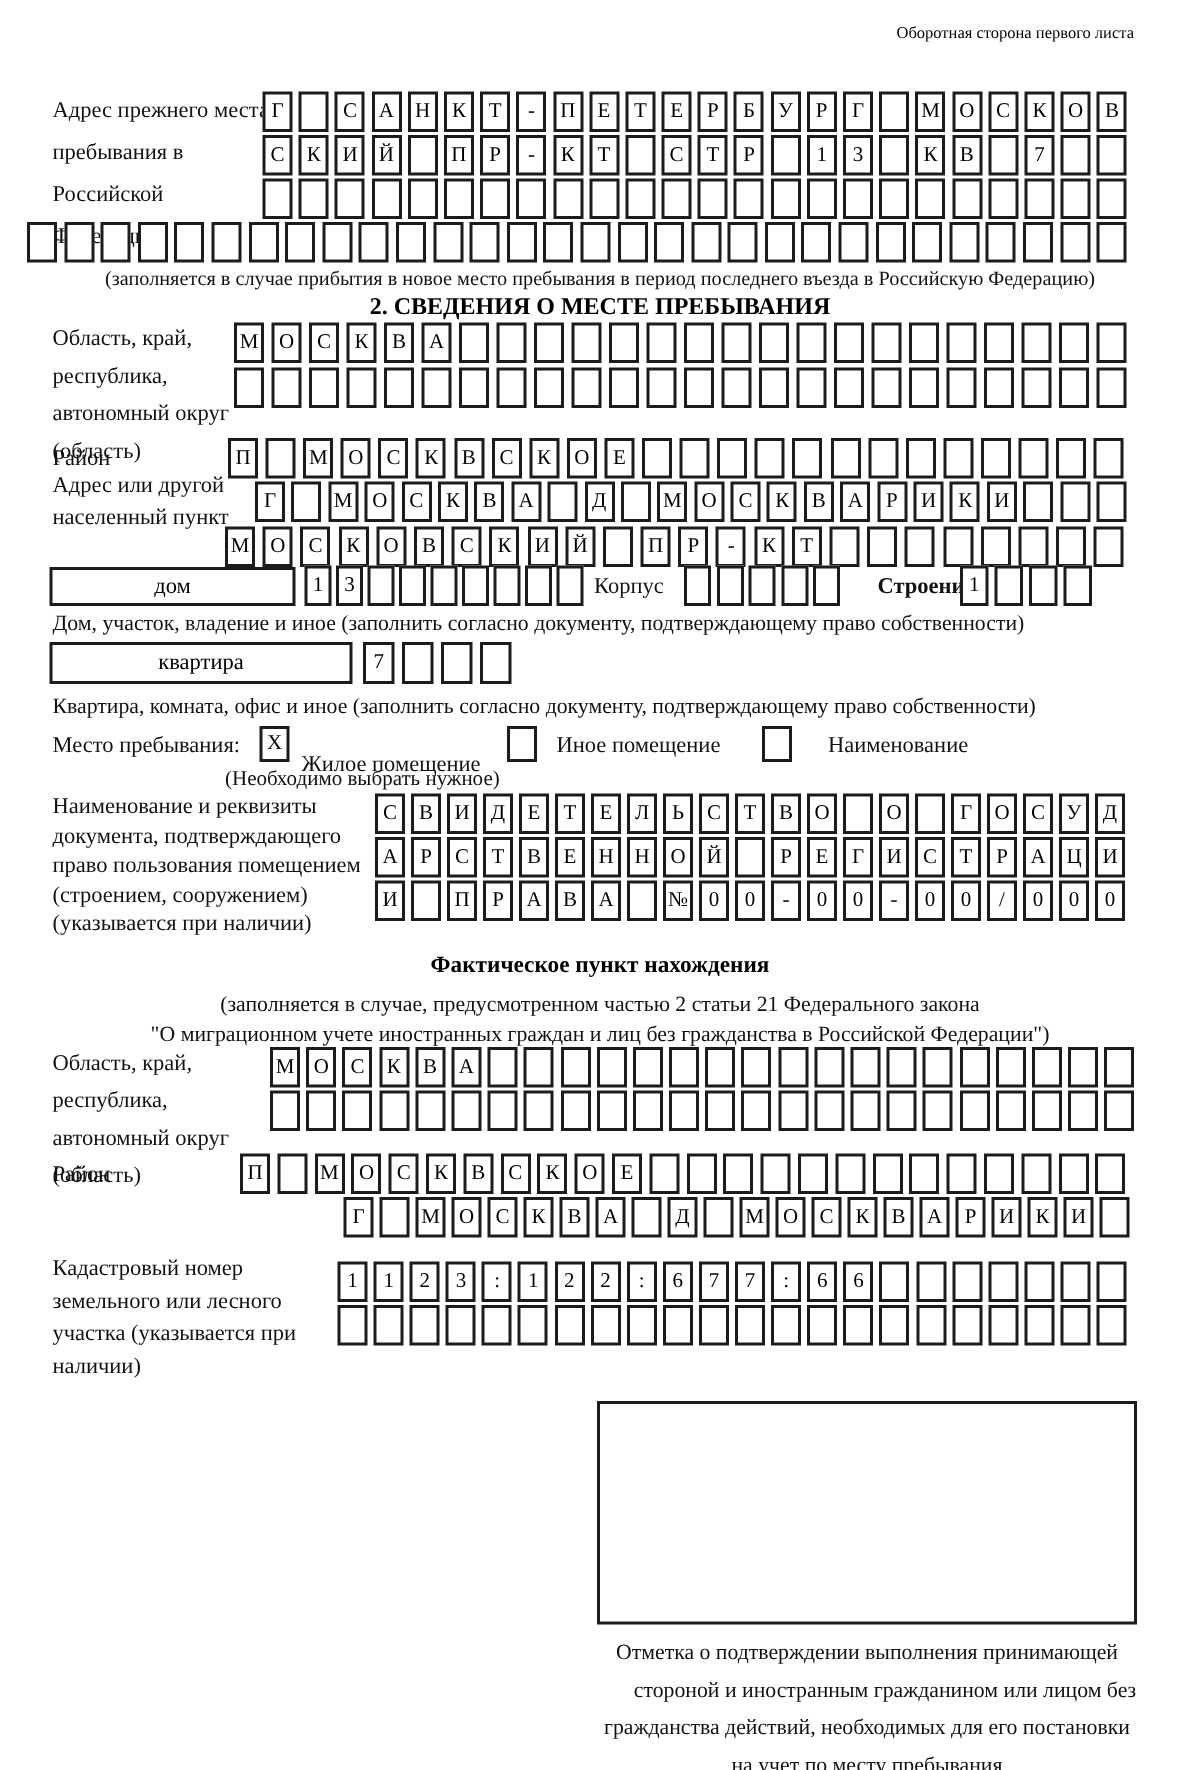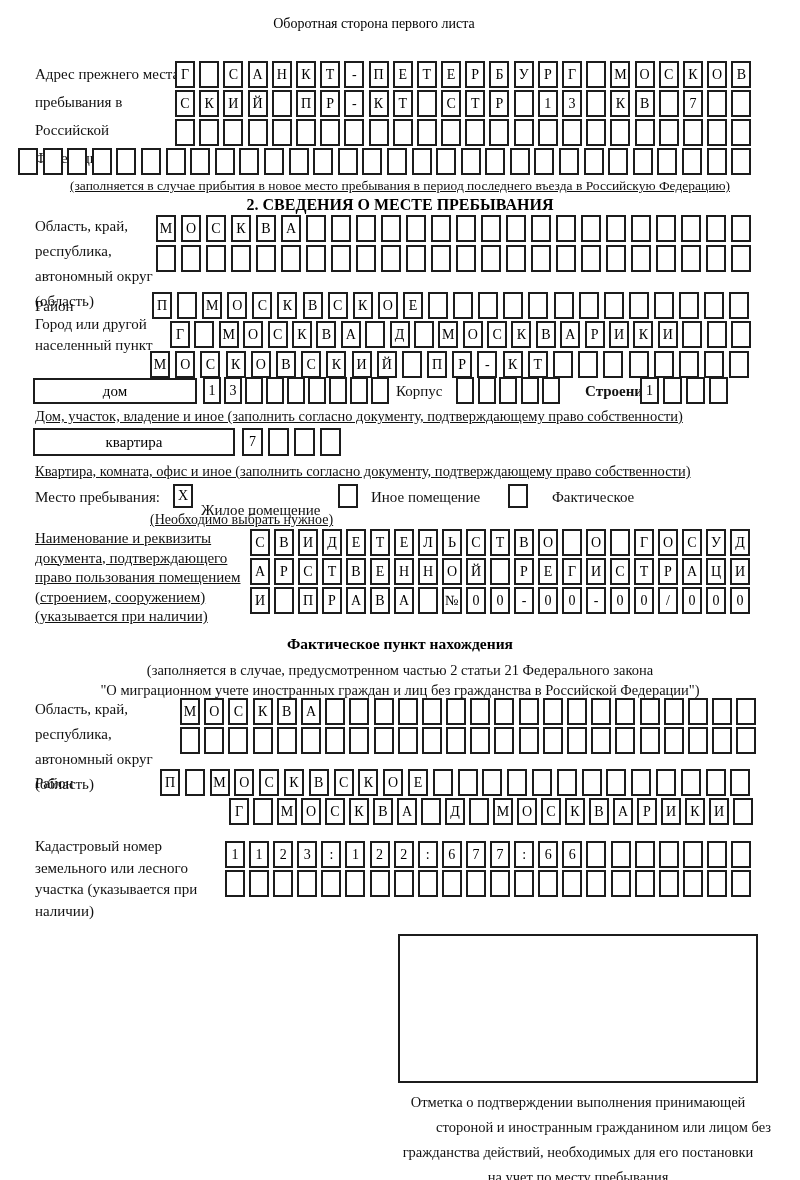--- a/index.html
+++ b/index.html
@@ -1,36 +1,36 @@
 <!DOCTYPE html>
 <html><head>
 <meta charset="utf-8">
 <style>
   html,body{margin:0;padding:0;background:#ffffff;}
   #page{position:relative;width:800px;height:1180px;background:#fff;color:#000;
         font-family:"Liberation Serif","DejaVu Serif",serif;overflow:hidden;}
   .abs{position:absolute;}
   .lbl{position:absolute;font-size:15px;line-height:27px;color:#111;}
-  .note{position:absolute;font-size:13.5px;color:#111;text-decoration:underline;}
+  .note{position:absolute;font-size:13.5px;color:#111;}
   .title{position:absolute;left:0;width:800px;text-align:center;font-weight:bold;font-size:16px;color:#000;}
   .boxrow{position:absolute;display:flex;gap:var(--g,4px);}
   .cell{flex:0 0 auto;width:var(--w,20px);height:var(--h,27px);border:2px solid #1c1c1c;
         box-sizing:border-box;display:flex;align-items:center;justify-content:center;
         font-size:14px;background:#fff;color:#000;}
   .widebox{position:absolute;border:2px solid #1c1c1c;box-sizing:border-box;display:flex;
         align-items:center;justify-content:center;font-size:15px;background:#fff;color:#000;}
   .bigbox{position:absolute;border:2px solid #1c1c1c;box-sizing:border-box;background:#fff;}
   .centernote{position:absolute;text-align:center;font-size:14.5px;line-height:20px;color:#111;}
 </style>
 </head>
 <body>
 
 <div id="page">
 
-  <div class="abs" style="left:4px;top:16px;width:740px;text-align:center;font-size:14px;">Оборотная сторона первого листа</div>
+  <div class="abs" style="left:16px;top:16px;width:740px;text-align:right;font-size:11px;">Оборотная сторона первого листа</div>
 
   <div class="lbl" style="left:35px;top:60px;width:145px;line-height:28px;">Адрес прежнего места пребывания в Российской Федерации</div>
   <div class="boxrow" style="left:175px;top:61px;--g:4.2px;">
       <span class="cell">Г</span>
       <span class="cell"></span>
       <span class="cell">С</span>
       <span class="cell">А</span>
       <span class="cell">Н</span>
       <span class="cell">К</span>
       <span class="cell">Т</span>
@@ -215,21 +215,21 @@
       <span class="cell"></span>
       <span class="cell"></span>
       <span class="cell"></span>
       <span class="cell"></span>
       <span class="cell"></span>
       <span class="cell"></span>
       <span class="cell"></span>
       <span class="cell"></span>
     </div>
 
-  <div class="lbl" style="left:35px;top:314px;width:135px;line-height:21px;">Город или другой населенный пункт</div>
+  <div class="lbl" style="left:35px;top:314px;width:135px;line-height:21px;">Адрес или другой населенный пункт</div>
   <div class="boxrow" style="left:170px;top:321px;--g:4.4px;">
       <span class="cell">Г</span>
       <span class="cell"></span>
       <span class="cell">М</span>
       <span class="cell">О</span>
       <span class="cell">С</span>
       <span class="cell">К</span>
       <span class="cell">В</span>
       <span class="cell">А</span>
       <span class="cell"></span>
@@ -323,24 +323,24 @@
       <span class="cell">X</span>
     </div>
   <div class="lbl" style="left:201px;top:484px;margin-top:13px;">Жилое помещение</div>
   <div class="boxrow" style="left:338px;top:484px;--w:20px;--h:24px;">
       <span class="cell"></span>
     </div>
   <div class="lbl" style="left:371px;top:484px;">Иное помещение</div>
   <div class="boxrow" style="left:508px;top:484px;--w:20px;--h:24px;">
       <span class="cell"></span>
     </div>
-  <div class="lbl" style="left:552px;top:484px;">Фактическое</div>
+  <div class="lbl" style="left:552px;top:484px;">Наименование</div>
   <div class="note" style="left:150px;top:512px;width:400px;text-align:left;font-size:14px;">(Необходимо выбрать нужное)</div>
 
-  <div class="lbl" style="left:35px;top:529px;width:218px;line-height:19.5px;text-decoration:underline;">Наименование и реквизиты документа, подтверждающего право пользования помещением (строением, сооружением) (указывается при наличии)</div>
+  <div class="lbl" style="left:35px;top:529px;width:218px;line-height:19.5px;">Наименование и реквизиты документа, подтверждающего право пользования помещением (строением, сооружением) (указывается при наличии)</div>
   <div class="boxrow" style="left:250px;top:529px;--g:4px;">
       <span class="cell">С</span>
       <span class="cell">В</span>
       <span class="cell">И</span>
       <span class="cell">Д</span>
       <span class="cell">Е</span>
       <span class="cell">Т</span>
       <span class="cell">Е</span>
       <span class="cell">Л</span>
       <span class="cell">Ь</span>
@@ -560,17 +560,17 @@
       <span class="cell"></span>
       <span class="cell"></span>
       <span class="cell"></span>
       <span class="cell"></span>
       <span class="cell"></span>
       <span class="cell"></span>
     </div>
 
   <div class="bigbox" style="left:398px;top:934px;width:360px;height:149px;"></div>
   <div class="centernote" style="left:385px;top:1090px;width:386px;line-height:25px;">Отметка о подтверждении выполнения принимающей</div>
-  <div class="centernote" style="left:385px;top:1115px;width:386px;line-height:25px;text-align:right;">стороной и иностранным гражданином или лицом без</div>
+  <div class="centernote" style="left:397px;top:1115px;width:386px;line-height:25px;">стороной и иностранным гражданином или лицом без</div>
   <div class="centernote" style="left:385px;top:1140px;width:386px;line-height:25px;">гражданства действий, необходимых для его постановки</div>
   <div class="centernote" style="left:385px;top:1165px;width:386px;line-height:25px;">на учет по месту пребывания</div>
 
 </div>
 
 </body></html>

